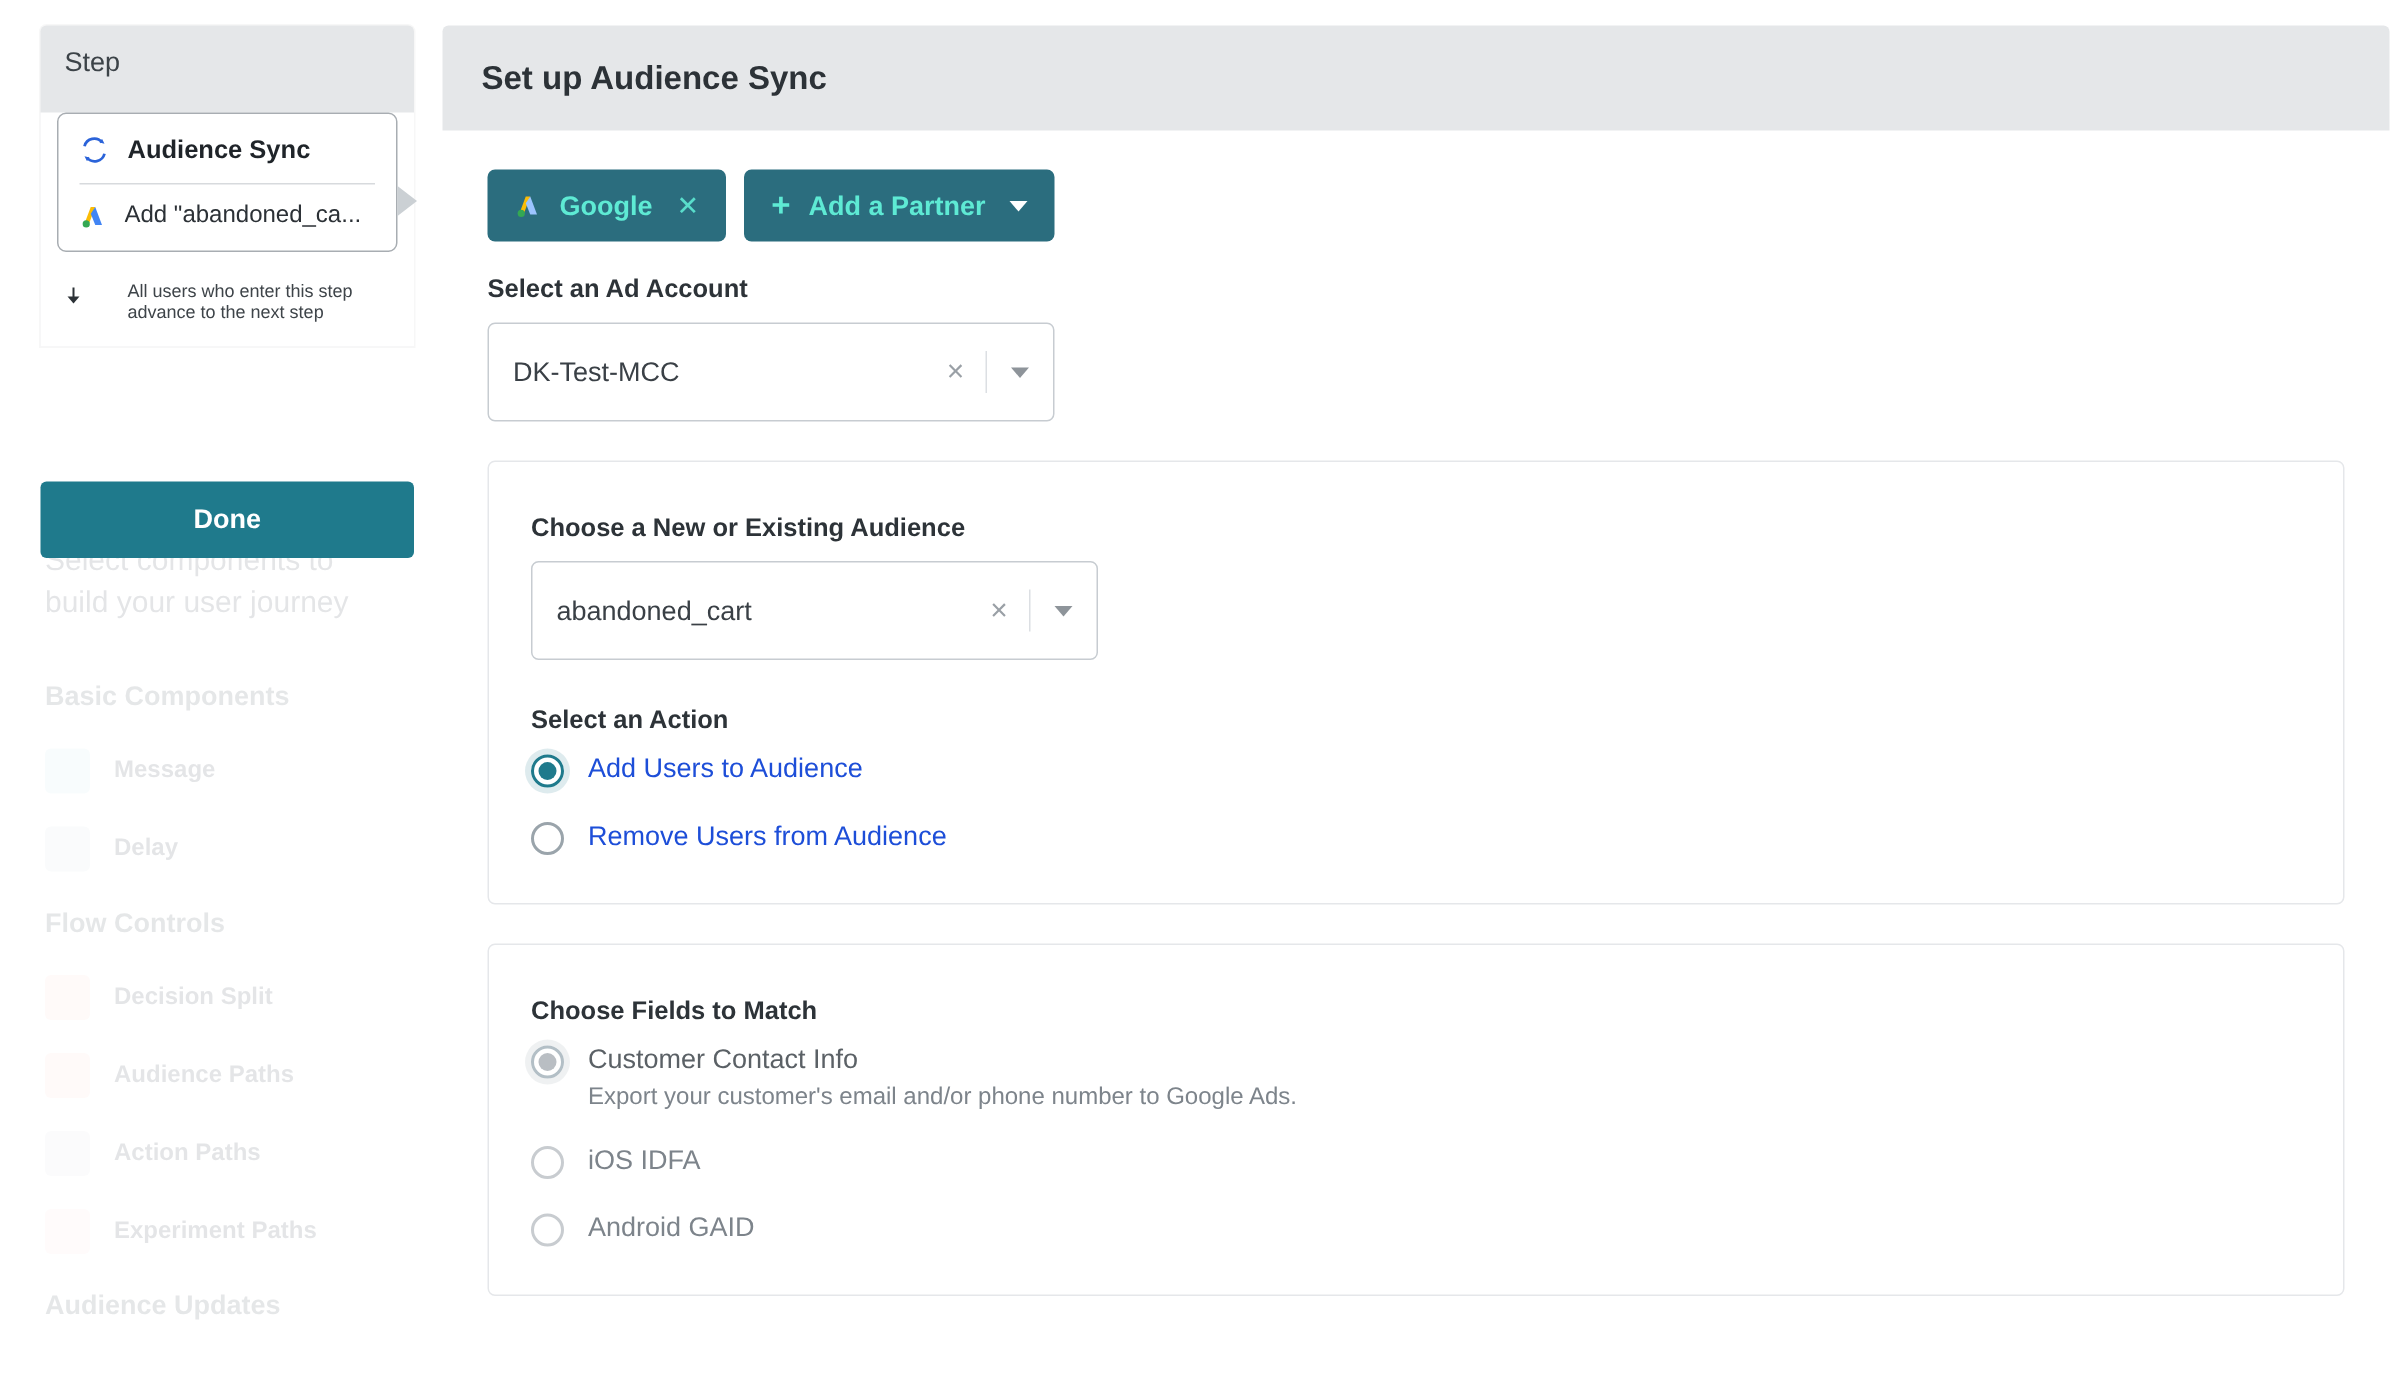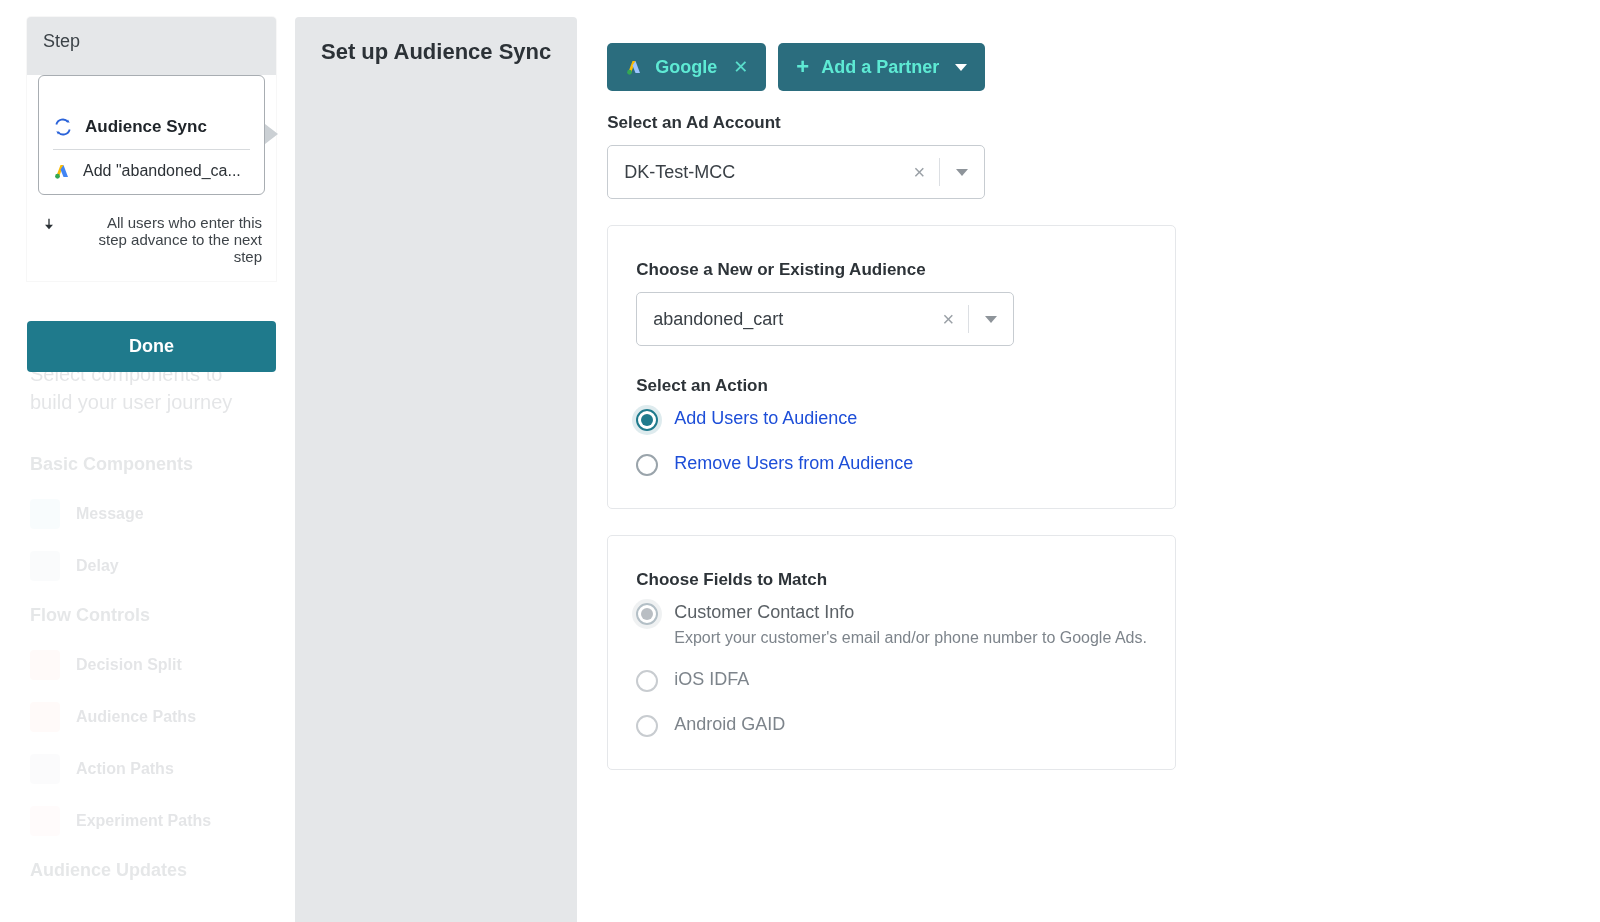--- a/index.html
+++ b/index.html
@@ -15,42 +15,42 @@
   .bg-sidebar .comp .box { width:30px; height:30px; border-radius:4px; }
   .msg-box{background:#dff1f4;} .delay-box{background:#e6eef0;} .decision-box{background:#fde7e3;} .aud-box{background:#fde7e3;} .action-box{background:#edeef0;} .exp-box{background:#fcebeb;}
 
   
   .step-panel { position:absolute; left:27px; top:17px; width:249px; background:#e5e7e9; border-radius:4px 4px 0 0; box-shadow:0 0 0 1px rgba(0,0,0,0.03); z-index:10; }
   .step-header { padding:14px 16px 12px; font-size:18px; color:#3c4348; }
   .draft-bar { background:#6f7780; color:#fff; font-size:14px; font-weight:700; letter-spacing:0.5px; padding:8px 14px; }
   .card-wrap { background:#fff; }
   .card { margin:11px; border:1.5px solid #a8adb2; border-radius:6px; padding:14px 14px 14px 14px; position:relative; }
   .card .row { display:flex; align-items:center; gap:12px; font-size:17px; }
-  .card .row.title { font-weight:700; font-size:17px;margin-top:27px; }
+  .card .row.title { font-weight:700; font-size:17px; }
   .card hr { border:none; border-top:1px solid #d7dadd; margin:12px 0; }
   .card .sub { font-size:16px; color:#2c3136; white-space:nowrap; overflow:hidden; text-overflow:ellipsis; }
   .card .arrow-out { position:absolute; right:-14px; top:48px; width:0;height:0;border-top:10px solid transparent;border-bottom:10px solid transparent;border-left:13px solid #cbd0d4; }
-  .advance { display:flex; gap:26px; padding:8px 14px 16px 14px; font-size:15px; color:#3e4449;text-align:right; }
+  .advance { display:flex; gap:26px; padding:8px 14px 16px 14px; font-size:12px; color:#3e4449; }
   .advance .icon { flex:none; width:18px; margin-top:2px; }
   .done-btn { display:block; margin:11px 0 16px 0; width:249px; background:#1f7a8c; color:#fff; font-size:18px; font-weight:700; text-align:center; padding:15px 0; border-radius:4px; cursor:pointer; position:absolute; left:27px; top:310px; z-index:10; }
 
   
-  .main { position:absolute; left:295px; top:17px; right:7px; bottom:0; background:#fff; border-radius:4px; z-index:10; display:flex; flex-direction:row; }
+  .main { position:absolute; left:295px; top:17px; right:7px; bottom:0; background:#fff; border-radius:4px; z-index:10; display:flex; flex-direction:column; }
   .main-header { background:#e5e7e9; padding:22px 26px; border-radius:4px 4px 0 0; }
   .main-header h2 { font-size:22px; font-weight:700; color:#2c3237; }
   .main-body { padding:26px 30px; overflow:auto; }
 
   .chips { display:flex; gap:12px; margin-bottom:22px; }
   .chip { background:#2b6d7e; color:#5eead4; border-radius:5px; padding:13px 18px; font-size:18px; font-weight:700; display:flex; align-items:center; gap:12px; cursor:pointer; }
   .chip .x { font-weight:400; font-size:18px; margin-left:4px; opacity:.9; }
   .chip .caret { width:0;height:0;border-left:6px solid transparent;border-right:6px solid transparent;border-top:7px solid #fff; margin-left:4px; }
   .chip .plus { font-size:22px; line-height:0; font-weight:900; }
 
   .form-label { font-size:17px; font-weight:700; color:#2d3338; margin:8px 0 12px; }
-  .select { display:flex; align-items:center; width:378px; border:1.3px solid #c7ccd1; border-radius:5px; height:54px; font-size:18px; color:#3a4046; background:#fff; }
+  .select { display:flex; align-items:center; width:378px; border:1.3px solid #c7ccd1; border-radius:5px; height:66px; font-size:18px; color:#3a4046; background:#fff; }
   .select .val { flex:1; padding:0 16px; }
   .select .clear { width:40px; text-align:center; color:#9aa0a6; font-size:20px; cursor:pointer; }
   .select .divider { width:1px; height:28px; background:#dcdfe3; }
   .select .dd { width:44px; display:flex; align-items:center; justify-content:center; cursor:pointer; }
   .select .dd .caret2 { width:0;height:0;border-left:6px solid transparent;border-right:6px solid transparent;border-top:7px solid #8e949a; }
 
   .box-outline { border:1.3px solid #e5e7ea; border-radius:5px; padding:26px 28px; margin-top:26px; }
 
   .radio-row { display:flex; align-items:flex-start; gap:16px; margin:12px 0 22px; cursor:pointer; }
   .radio-row.last { margin-bottom:6px; }

